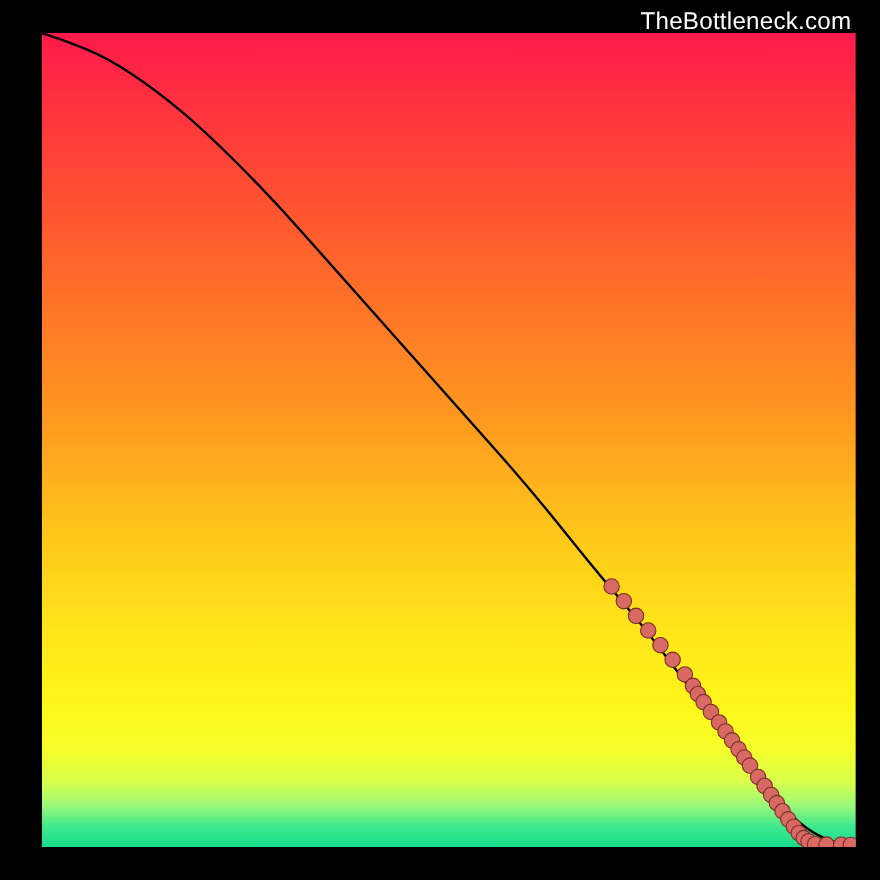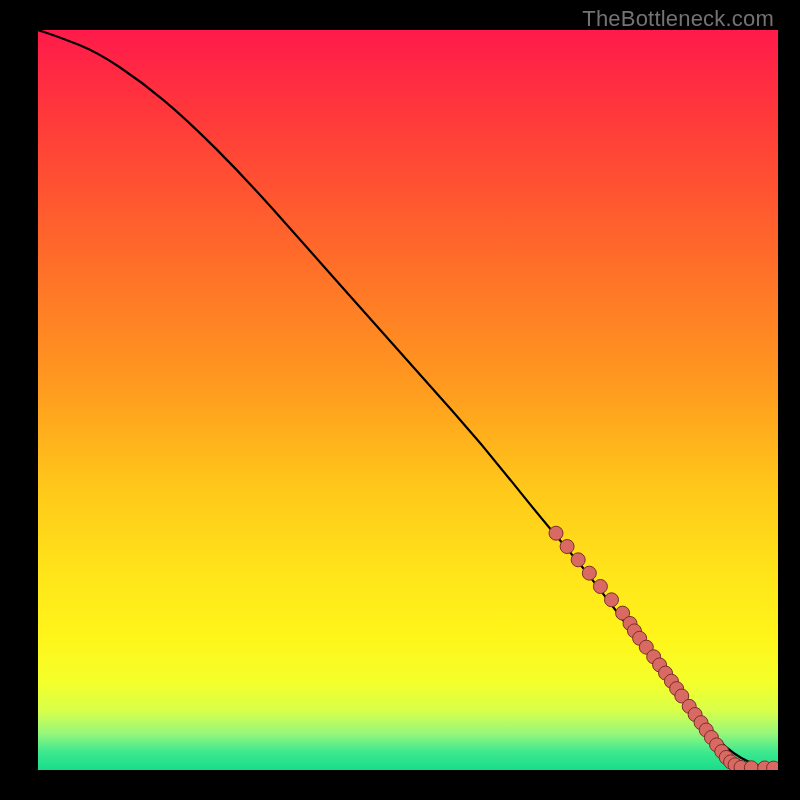--- a/index.html
+++ b/index.html
@@ -20,21 +20,21 @@
     position: absolute;
     left: 38px;
     top: 30px;
     width: 740px;
     height: 740px;
   }
   .watermark {
     position: absolute;
     top: 6px;
     right: 26px;
-    color: #737373;
+    color: #ffffff;
     font-size: 22px;
     letter-spacing: 0.2px;
     font-weight: 500;
   }
 </style>
 </head>
 <body>
 
 <div class="stage">
 

